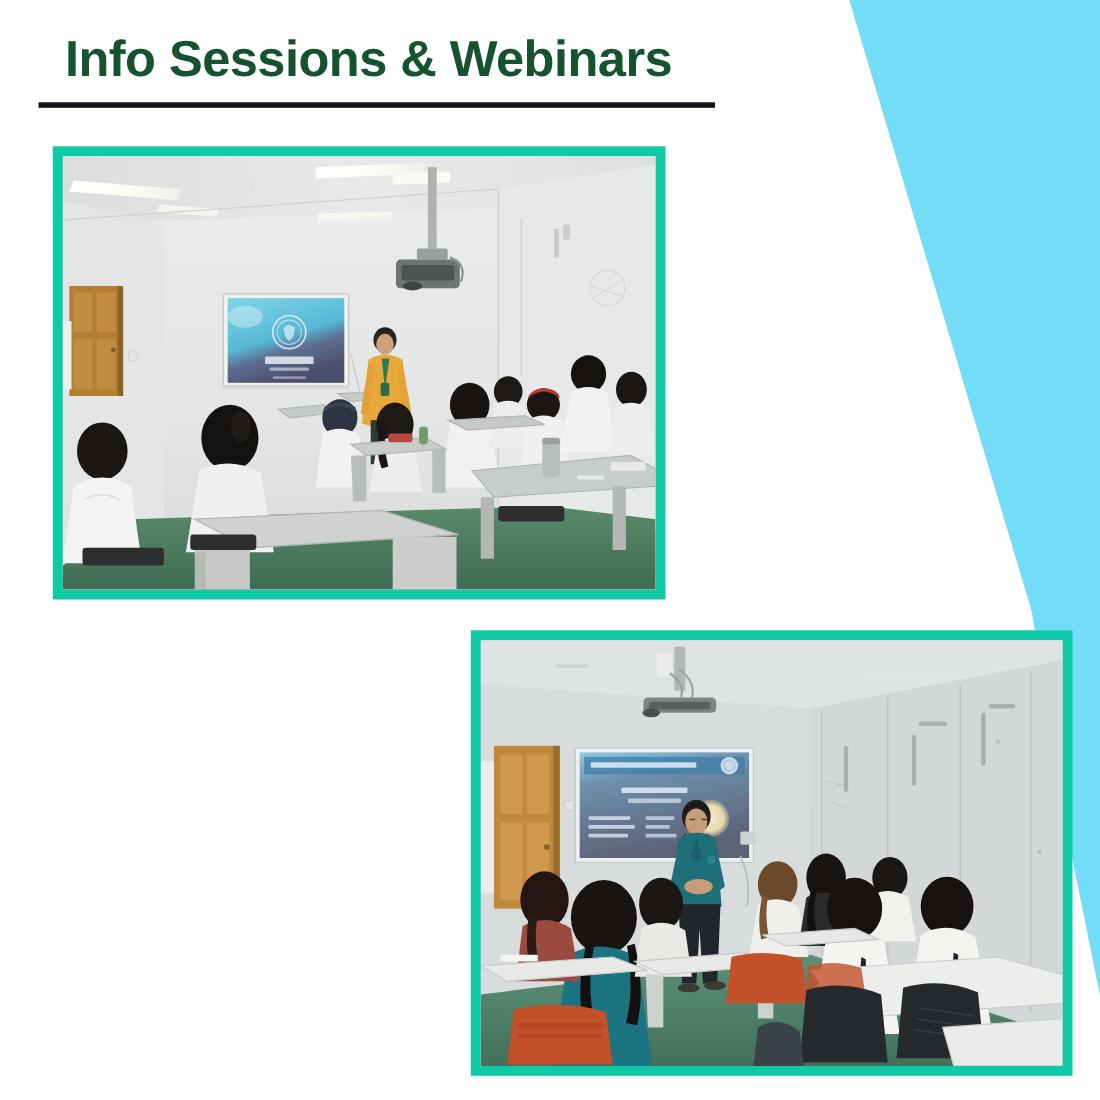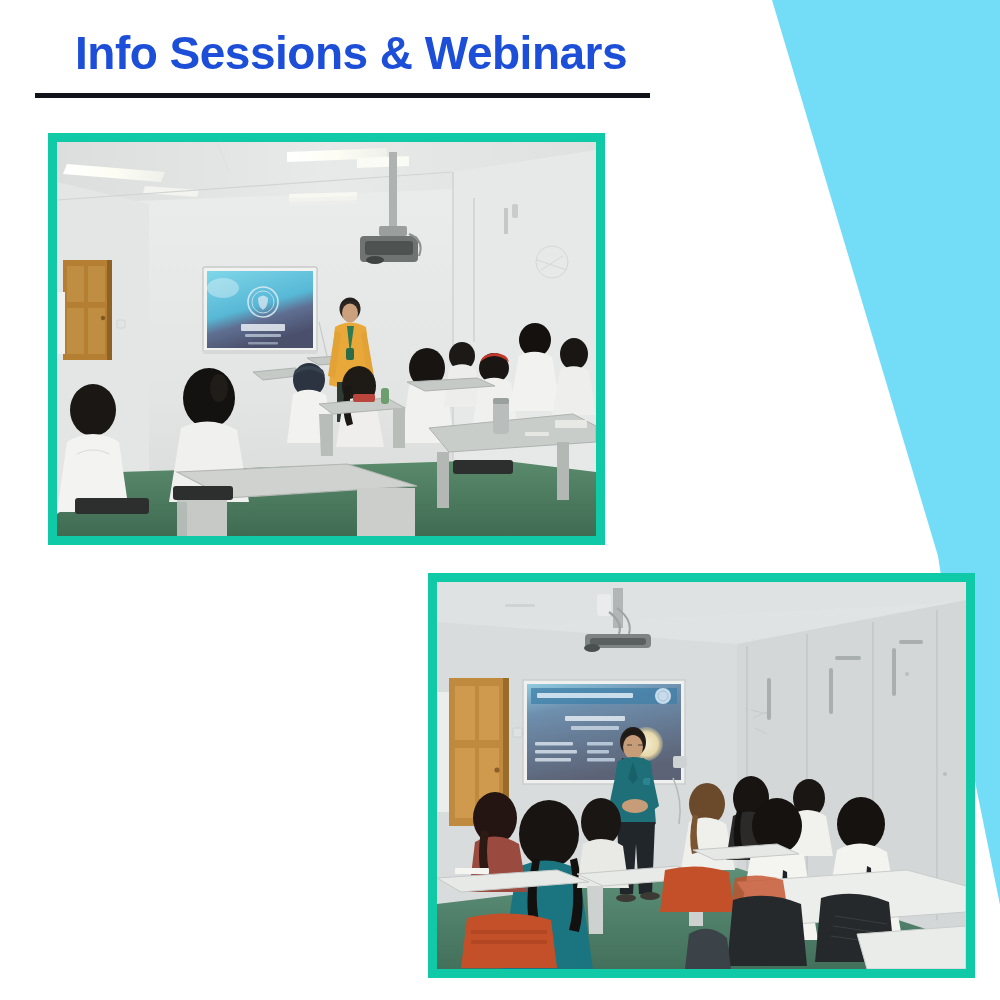--- a/index.html
+++ b/index.html
@@ -16,22 +16,22 @@
   .bg-wedge{position:absolute;top:0;left:0;width:1000px;height:1000px;z-index:0;}
 
   
   .title-block{position:absolute;left:35px;top:30px;width:640px;z-index:5;}
   .title-text{
     font-family:"Liberation Sans", sans-serif;
     font-weight:700;
     font-size:46px;
     letter-spacing:-0.5px;
     line-height:1.0;
-    color:#1d4ed8;
-    margin:0 0 0 40px;
+    color:#14532d;
+    margin:0 0 0 24px;
     white-space:nowrap;
   }
   .title-rule{
     margin-top:17px;
     width:615px;height:5px;
     background:#11131a;
   }
 
   
   .photo-frame{

